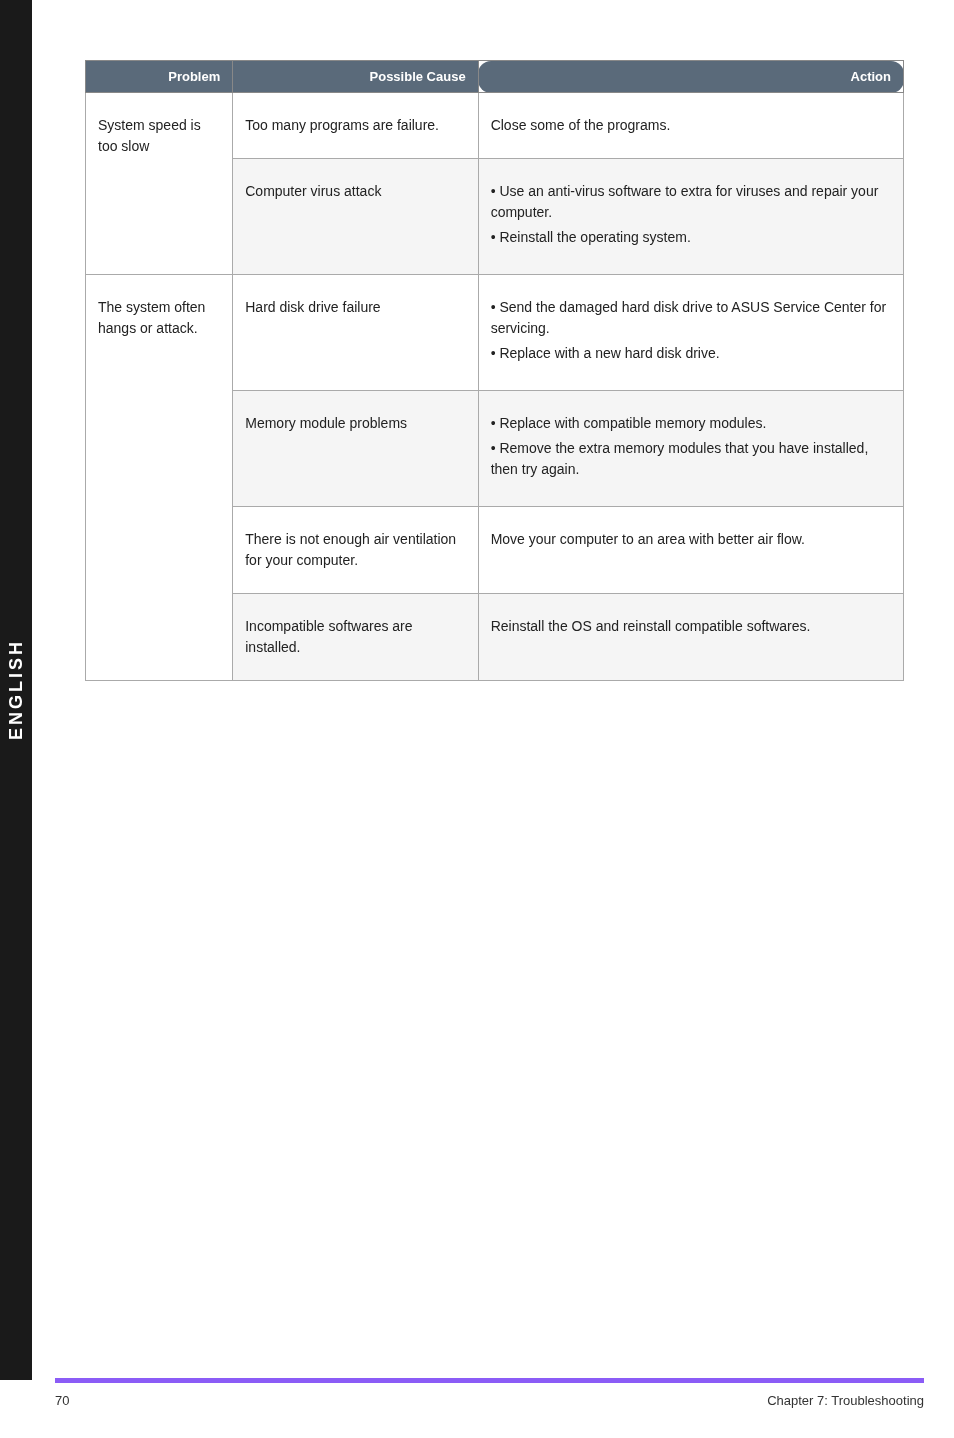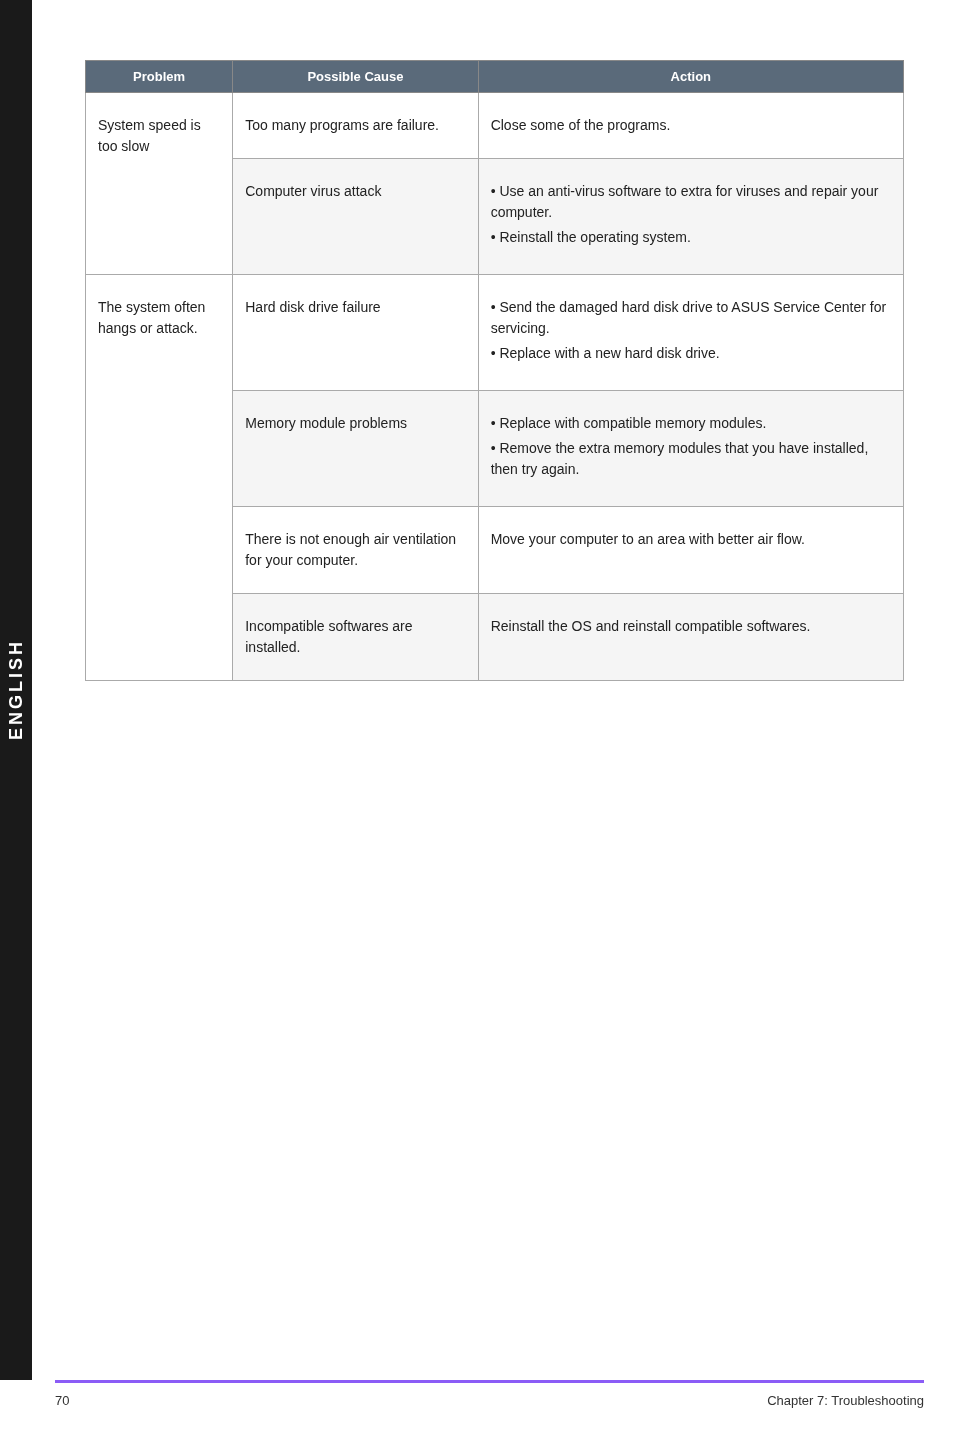--- a/index.html
+++ b/index.html
@@ -60,21 +60,21 @@
       border-collapse: collapse;
       border: 1px solid #888;
     }
 
     .trouble-table th {
       background: #5a6a7a;
       color: #ffffff;
       font-size: 13px;
       font-weight: bold;
       padding: 8px 12px;
-      text-align: center;
+      text-align: right;
       border: 1px solid #888;
     }
 
     .trouble-table td {
       padding: 22px 12px;
       border: 1px solid #aaa;
       vertical-align: top;
       font-size: 14px;
       line-height: 1.5;
     }
@@ -101,21 +101,21 @@
     .bullet-list li::before {
       content: "• ";
     }
 
     
     .footer {
       position: absolute;
       bottom: 30px;
       left: 55px;
       right: 30px;
-      border-top: 3px solid #8b5cf6;
+      border-top: 5px solid #8b5cf6;
       padding-top: 10px;
       display: flex;
       justify-content: space-between;
       font-size: 13px;
       color: #333;
     }
   </style>
 </head>
 <body>
 
@@ -123,21 +123,21 @@
   <span class="side-tab-text">ENGLISH</span>
 </div>
 
 <div class="main-content">
 
   <table class="trouble-table">
     <thead>
       <tr>
         <th style="width:18%;">Problem</th>
         <th style="width:30%;">Possible Cause</th>
-        <th style="width:52%;">Action</th>
+        <th style="width:52%;border-radius:13px;">Action</th>
       </tr>
     </thead>
     <tbody id="table-body">
     <tr>
           <td rowspan="2">System speed is too slow</td>
           <td>Too many programs are failure.</td>
           <td>Close some of the programs.</td>
         </tr>
         <tr>
           <td>Computer virus attack</td>

